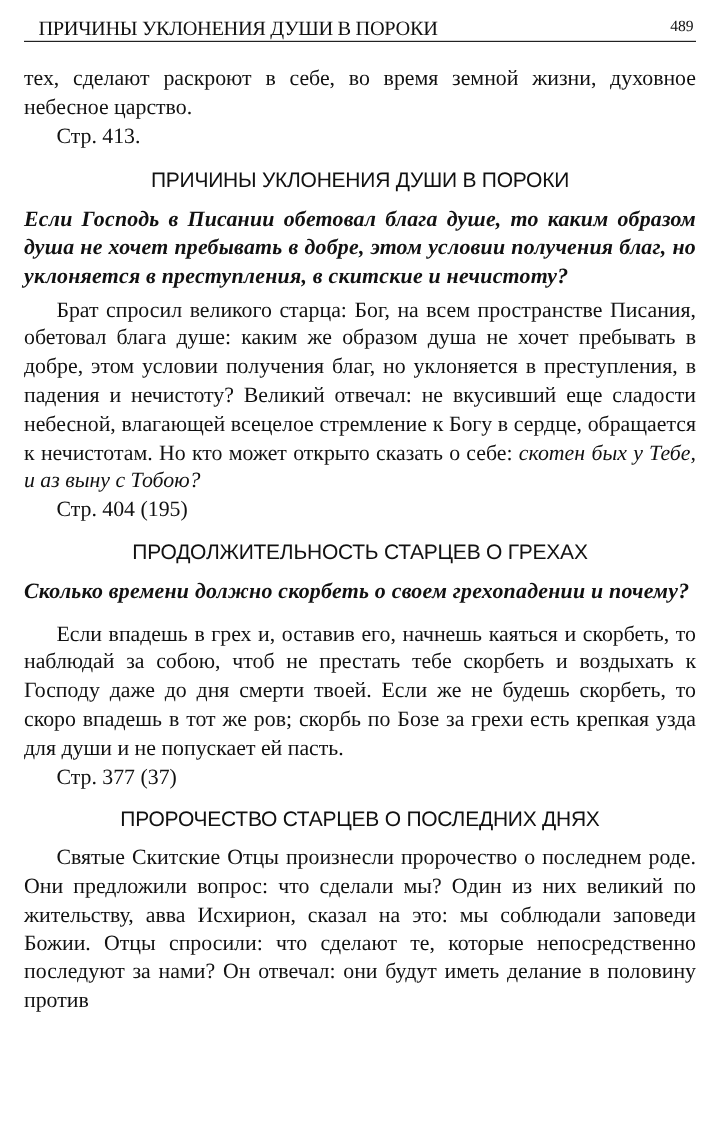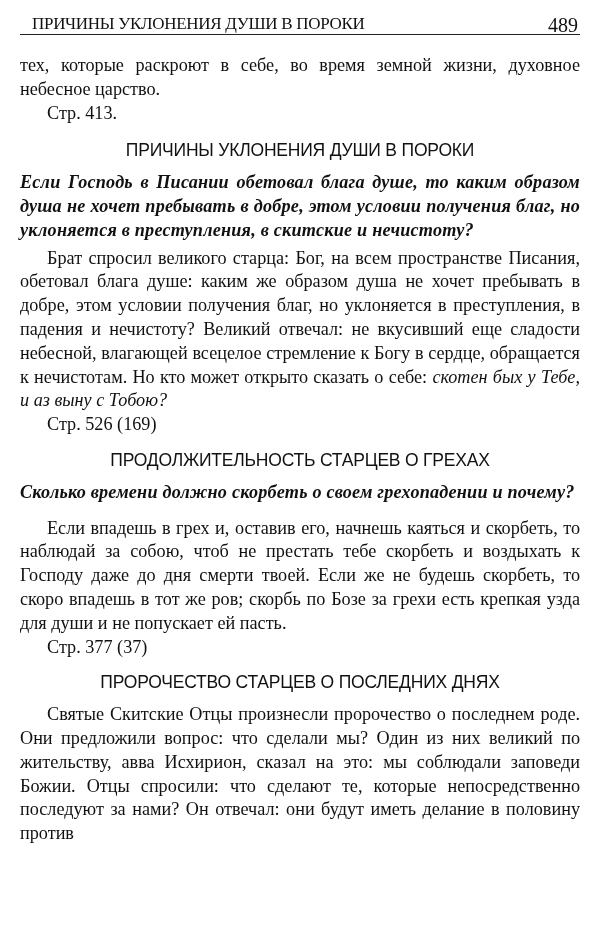--- a/index.html
+++ b/index.html
@@ -1,48 +1,48 @@
 <!DOCTYPE html>
 <html><head>
 <meta charset="utf-8">
 <style>
   html, body { margin:0; padding:0; background:#ffffff; }
   body { width:600px; height:934px; overflow:hidden; position:relative; color:#111; }
   .page { position:absolute; left:20px; top:0; width:560px; }
   .running-head { position:absolute; left:0; top:10px; width:560px; height:24px;
     border-bottom:1.5px solid #222; font-family:"Liberation Serif", serif; font-size:17px; }
   .running-head .title { position:absolute; left:12px; top:4px; letter-spacing:-0.3px; }
-  .running-head .num { position:absolute; right:2px; top:4px; font-size:20px; }
+  .running-head .num { position:absolute; right:2px; top:4px; font-size:13px; }
   .body { position:absolute; left:0; top:54px; width:560px;
     font-family:"Liberation Serif", serif; font-size:18.2px; line-height:23.8px; text-align:justify; }
   p { margin:0; }
   .indent { text-indent:27px; }
   .ref { padding-left:27px; }
   h2 { margin:0; font-family:"Liberation Sans", sans-serif; font-weight:normal; font-size:17.5px;
     text-align:center; letter-spacing:-0.2px; }
   .q { font-style:italic; font-weight:bold; letter-spacing:0.2px; }
   .cite { font-style:italic; }
 </style>
 </head>
 <body>
 
 <div class="page">
   <div class="running-head">
     <span class="title">ПРИЧИНЫ УКЛОНЕНИЯ ДУШИ В ПОРОКИ</span>
     <span class="num">489</span>
   </div>
 
   <div class="body">
-    <p>тех, которые раскроют в себе, во время земной жизни, духовное небесное царство.</p>
+    <p>тех, сделают раскроют в себе, во время земной жизни, духовное небесное царство.</p>
     <p class="ref">Стр. 413.</p>
 
     <h2 style="margin-top:14px;margin-bottom:8px">ПРИЧИНЫ УКЛОНЕНИЯ ДУШИ В ПОРОКИ</h2>
     <p class="q">Если Господь в Писании обетовал блага душе, то каким образом душа не хочет пребывать в добре, этом условии получения благ, но уклоняется в преступления, в скитские и нечистоту?</p>
     <p class="indent" style="margin-top:4px"><span>Брат спросил великого старца: Бог, на всем пространстве Писания, обетовал блага душе: каким же образом душа не хочет пребывать в добре, этом условии получения благ, но уклоняется в преступления, в падения и нечистоту? Великий отвечал: не вкусивший еще сладости небесной, влагающей всецелое стремление к Богу в сердце, обращается к нечистотам. Но кто может открыто сказать о себе: </span><span class="cite">скотен бых у Тебе, и аз выну с Тобою?</span></p>
-    <p class="ref">Стр. 526 (169)</p>
+    <p class="ref">Стр. 404 (195)</p>
 
     <h2 style="margin-top:12px;margin-bottom:8px">ПРОДОЛЖИТЕЛЬНОСТЬ СТАРЦЕВ О ГРЕХАХ</h2>
     <p class="q">Сколько времени должно скорбеть о своем грехопадении и почему?</p>
     <p class="indent" style="margin-top:12px">Если впадешь в грех и, оставив его, начнешь каяться и скорбеть, то наблюдай за собою, чтоб не престать тебе скорбеть и воздыхать к Господу даже до дня смерти твоей. Если же не будешь скорбеть, то скоро впадешь в тот же ров; скорбь по Бозе за грехи есть крепкая узда для души и не попускает ей пасть.</p>
     <p class="ref">Стр. 377 (37)</p>
 
     <h2 style="margin-top:12px;margin-bottom:8px">ПРОРОЧЕСТВО СТАРЦЕВ О ПОСЛЕДНИХ ДНЯХ</h2>
     <p class="indent" style="margin-top:4px">Святые Скитские Отцы произнесли пророчество о последнем роде. Они предложили вопрос: что сделали мы? Один из них великий по жительству, авва Исхирион, сказал на это: мы соблюдали заповеди Божии. Отцы спросили: что сделают те, которые непосредственно последуют за нами? Он отвечал: они будут иметь делание в половину против</p>
   </div>
 </div>

